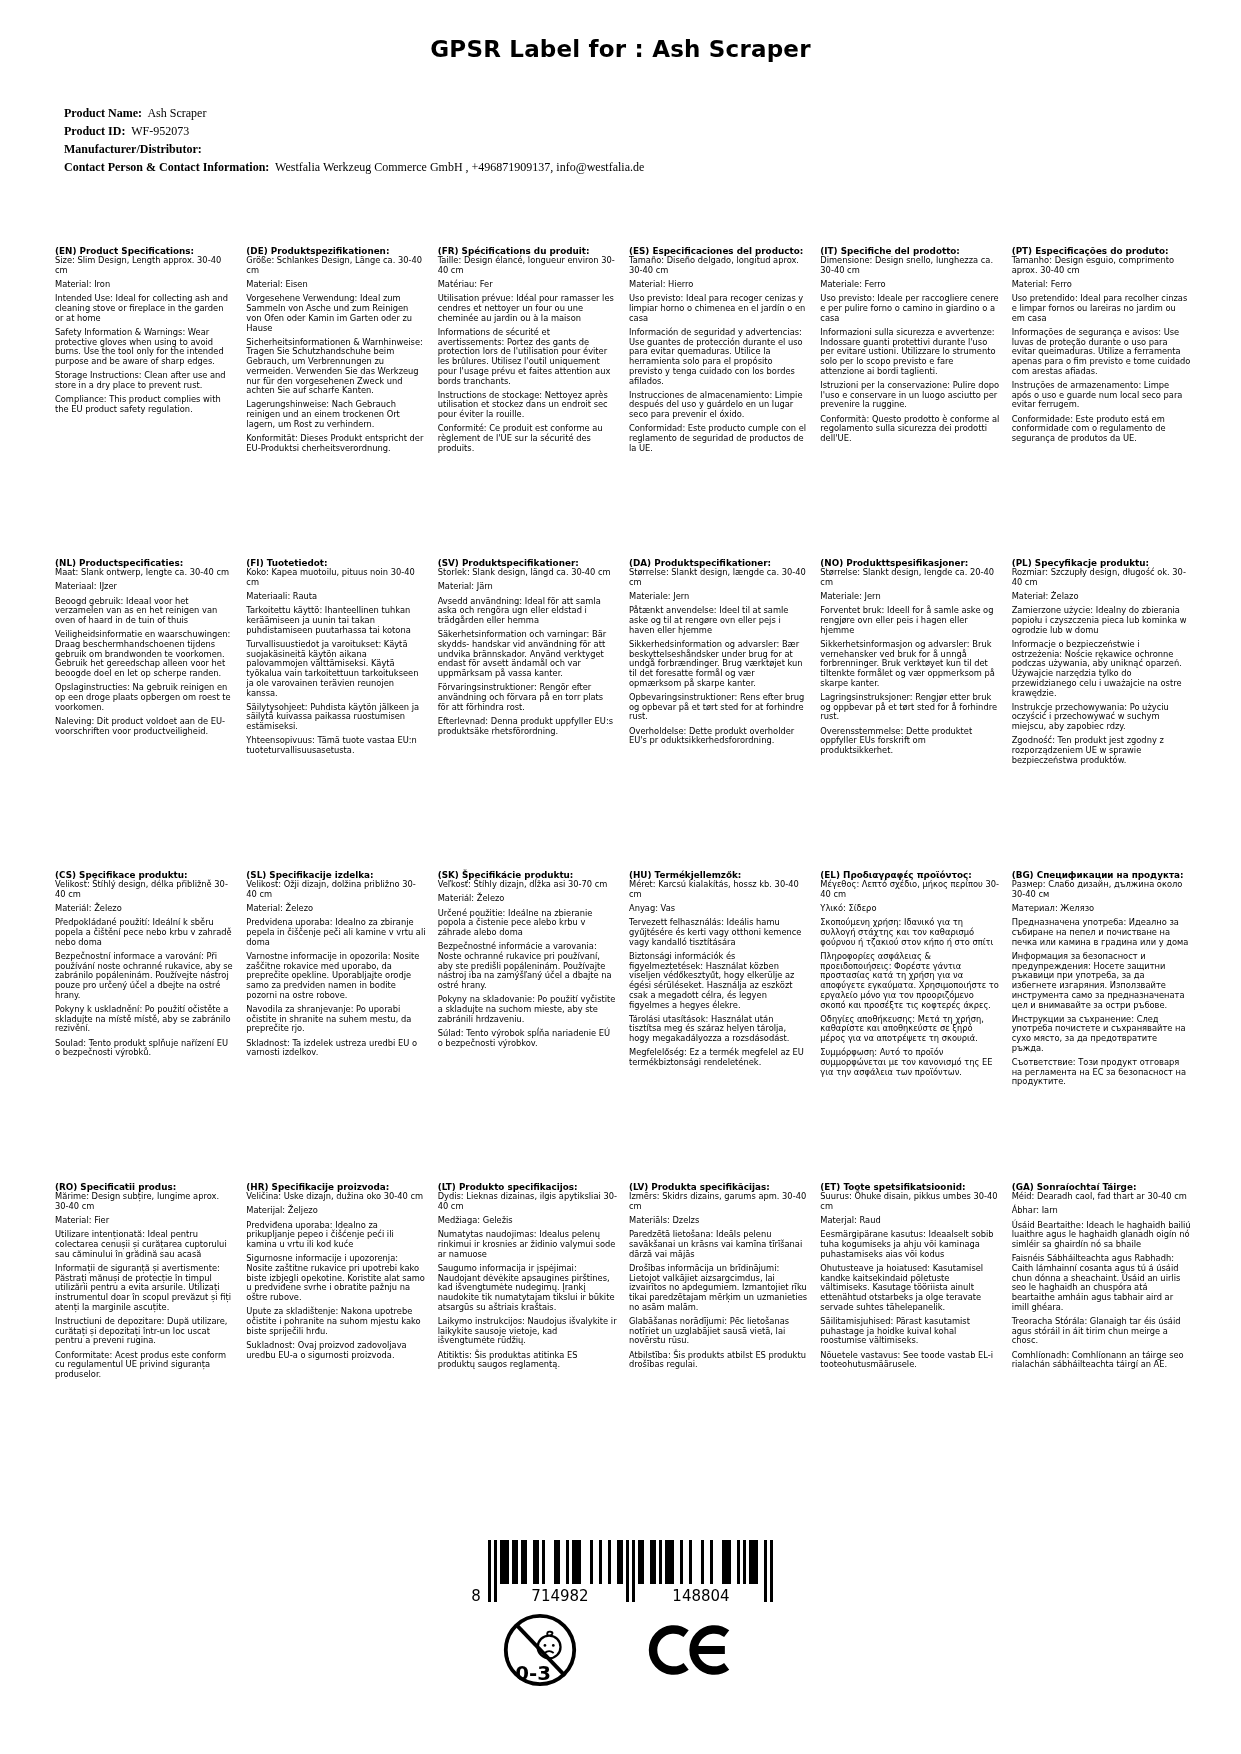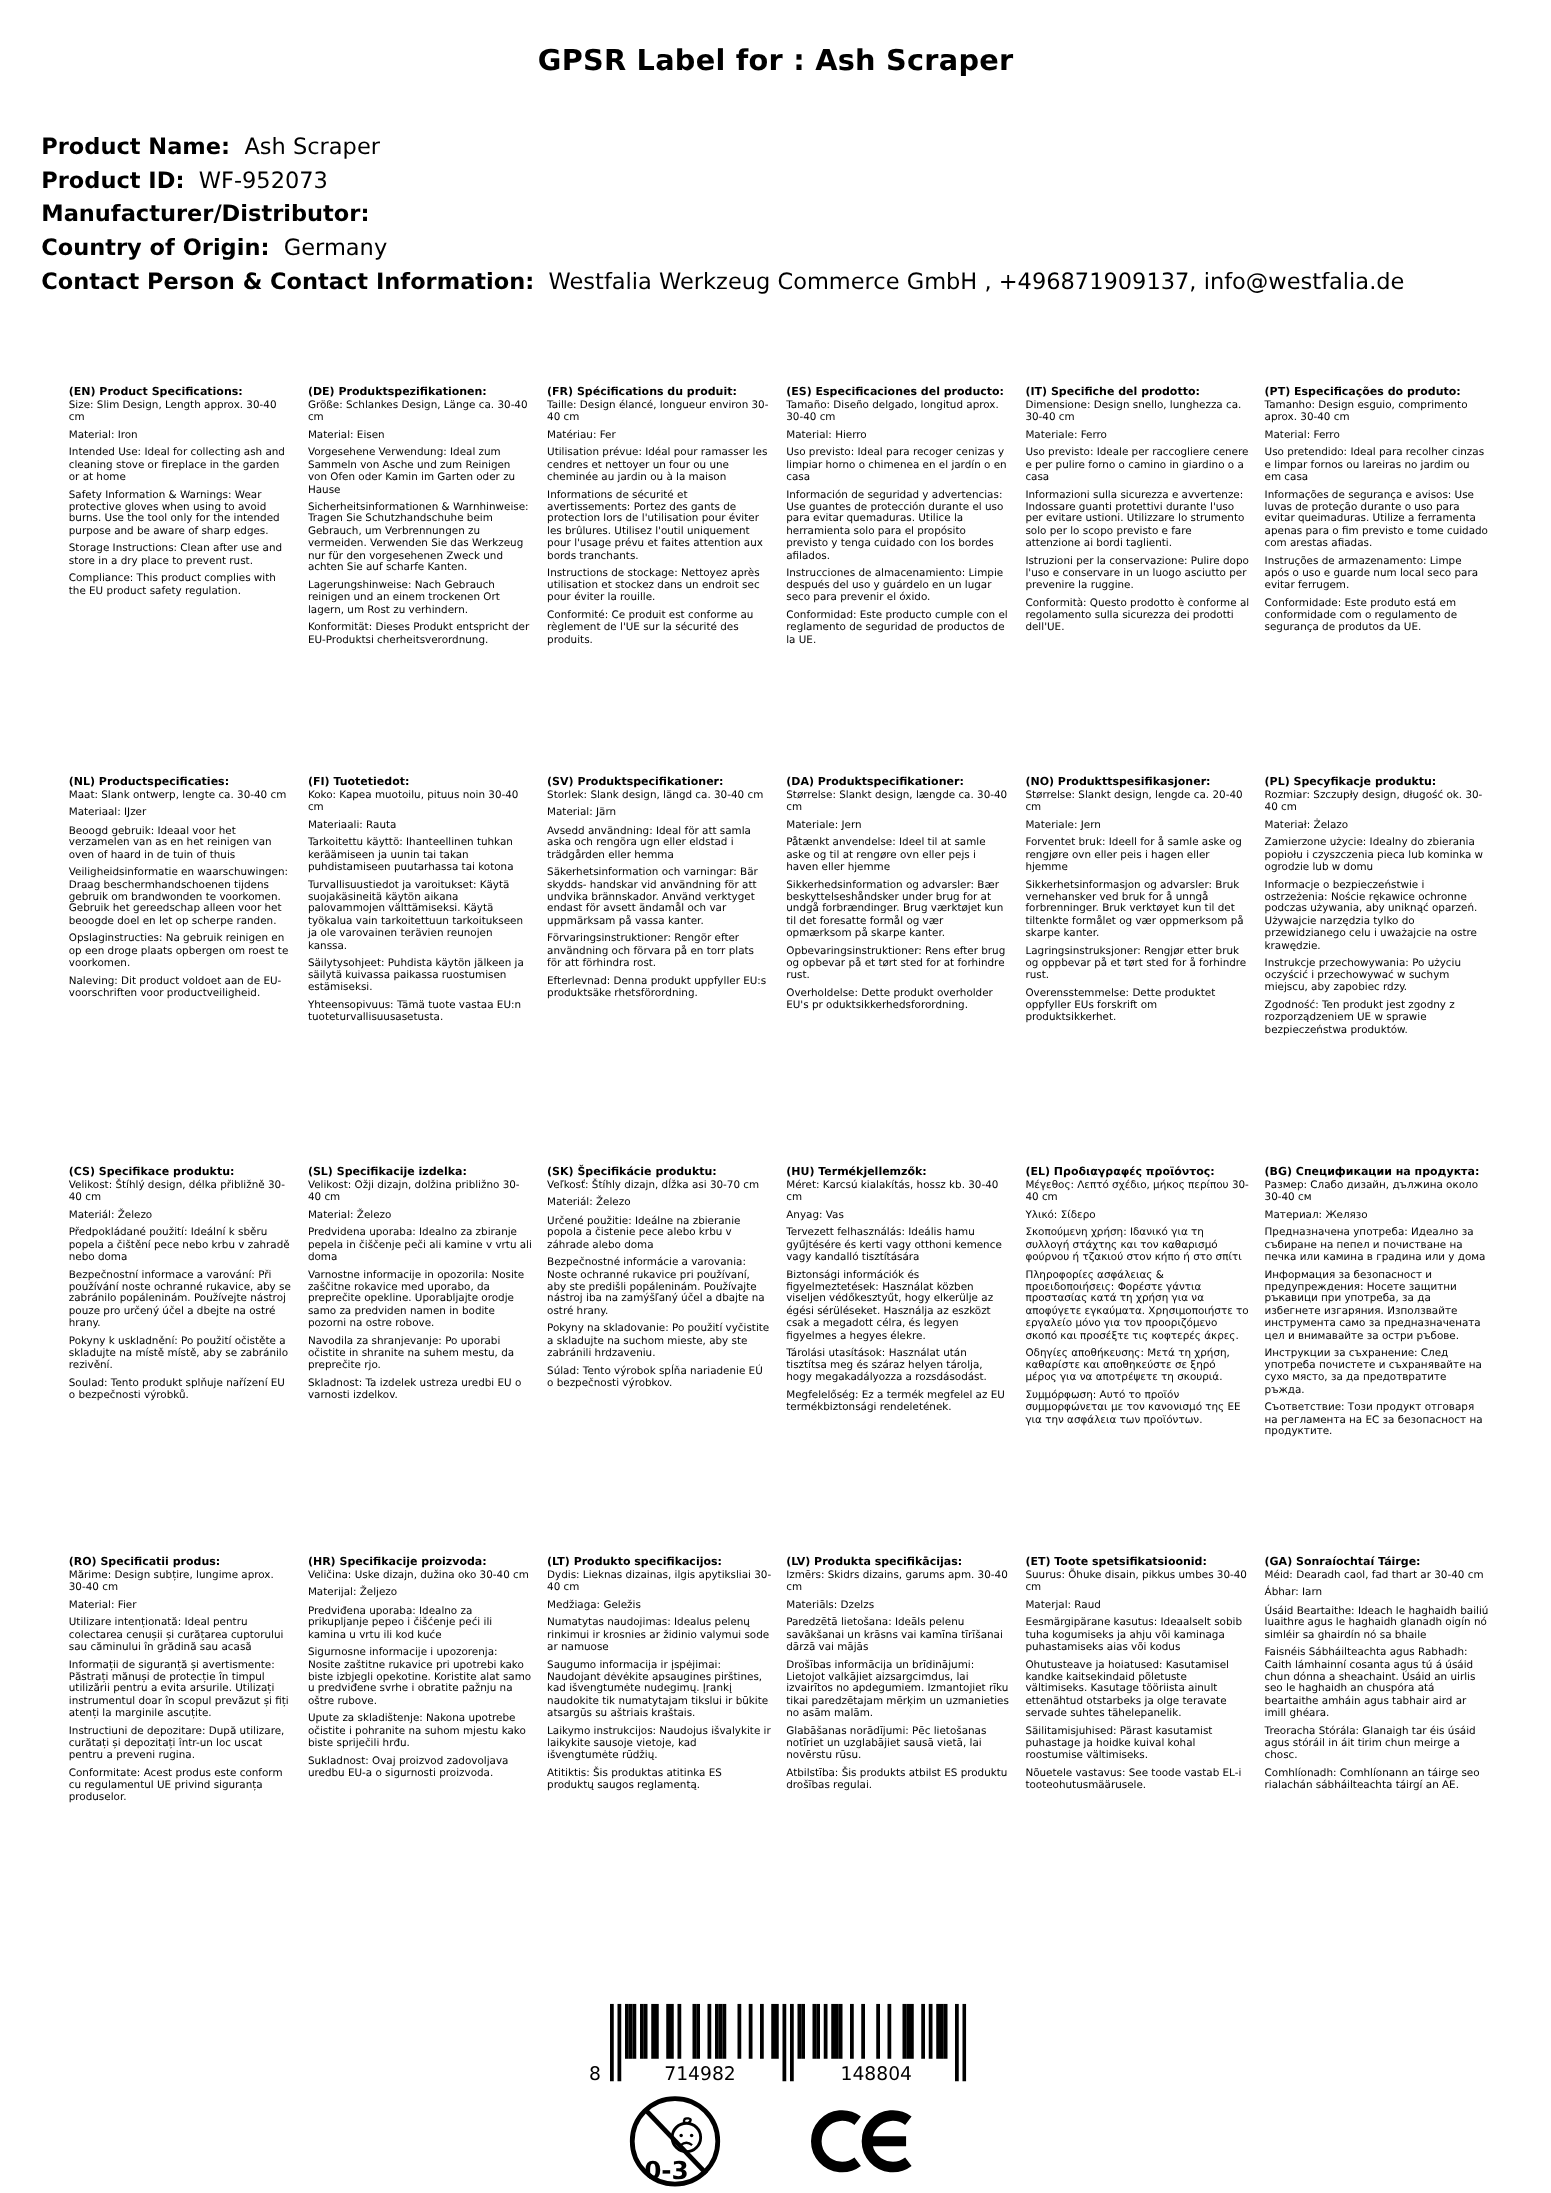--- a/index.html
+++ b/index.html
@@ -1,19 +1,19 @@
 <!DOCTYPE html>
 <html><head>
 <meta charset="utf-8">
 <style>
   html,body{margin:0;padding:0;background:#fff;}
   body{width:1241px;height:1754px;color:#000;font-family:"DejaVu Sans",sans-serif;position:relative;overflow:hidden;}
   .page{width:1241px;height:1754px;position:relative;}
   .doc-title{font-weight:bold;font-size:23px;text-align:center;padding-top:36px;letter-spacing:0.2px;}
-  .product-info{margin:42px 55px 0 33px;font-size:18px;line-height:1.5;}
+  .product-info{margin:42px 55px 0 64px;font-size:12px;line-height:1.5;font-family:Liberation Serif, serif;}
   .pi-row{white-space:nowrap;}
   .pi-label{font-weight:bold;}
   .pi-value{font-weight:normal;}
   .spec-grid{margin:70px 50px 0 55px;display:grid;grid-template-columns:repeat(6,1fr);column-gap:12px;grid-auto-rows:312px;}
   .spec-block{font-size:8.3px;line-height:1.17;overflow:visible;}
   .spec-heading{font-weight:bold;font-size:8.8px;margin:0;white-space:nowrap;}
   .spec-par{margin:0 0 4.5px 0;}
   .barcode-section{margin-top:46px;display:flex;justify-content:center;}
   .icons-row{margin-top:8px;display:flex;justify-content:center;align-items:center;gap:70px;text-align:right;}
   svg{display:block;}
@@ -24,21 +24,20 @@
 <body>
 
 <div class="page">
 
   <div class="doc-title">GPSR Label for : Ash Scraper</div>
 
   <div class="product-info">
       <div class="pi-row"><span class="pi-label">Product Name:</span><span class="pi-value">&nbsp; Ash Scraper</span></div>
       <div class="pi-row"><span class="pi-label">Product ID:</span><span class="pi-value">&nbsp; WF-952073</span></div>
       <div class="pi-row"><span class="pi-label">Manufacturer/Distributor:</span><span class="pi-value"></span></div>
-      <div class="pi-row"><span class="pi-label">Country of Origin:</span><span class="pi-value">&nbsp; Germany</span></div>
       <div class="pi-row"><span class="pi-label">Contact Person &amp; Contact Information:</span><span class="pi-value">&nbsp; Westfalia Werkzeug Commerce GmbH , +496871909137, info@westfalia.de</span></div>
     </div>
 
   <div class="spec-grid">
       <div class="spec-block">
     <h3 class="spec-heading">(EN) Product Specifications:</h3>
   <p class="spec-par">Size: Slim Design, Length approx. 30-40 cm</p>
         <p class="spec-par">Material: Iron</p>
         <p class="spec-par">Intended Use: Ideal for collecting ash and cleaning stove or fireplace in the garden or at home</p>
         <p class="spec-par">Safety Information &amp; Warnings: Wear protective gloves when using to avoid burns. Use the tool only for the intended purpose and be aware of sharp edges.</p>

